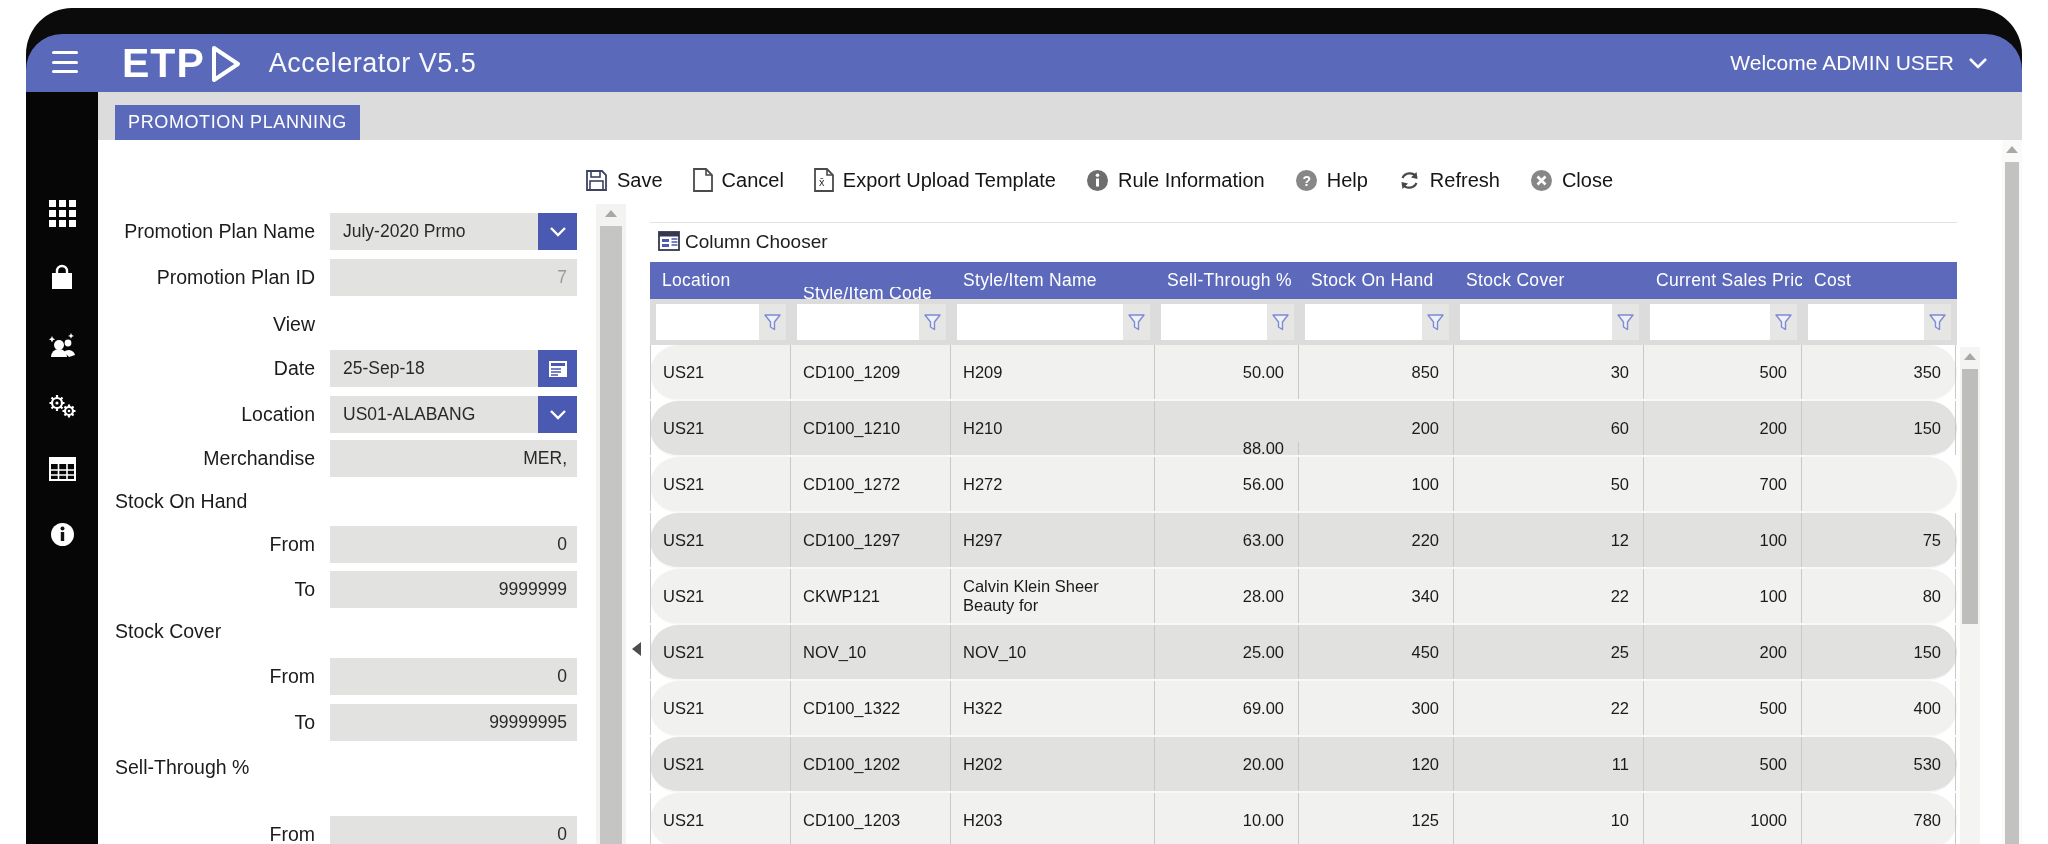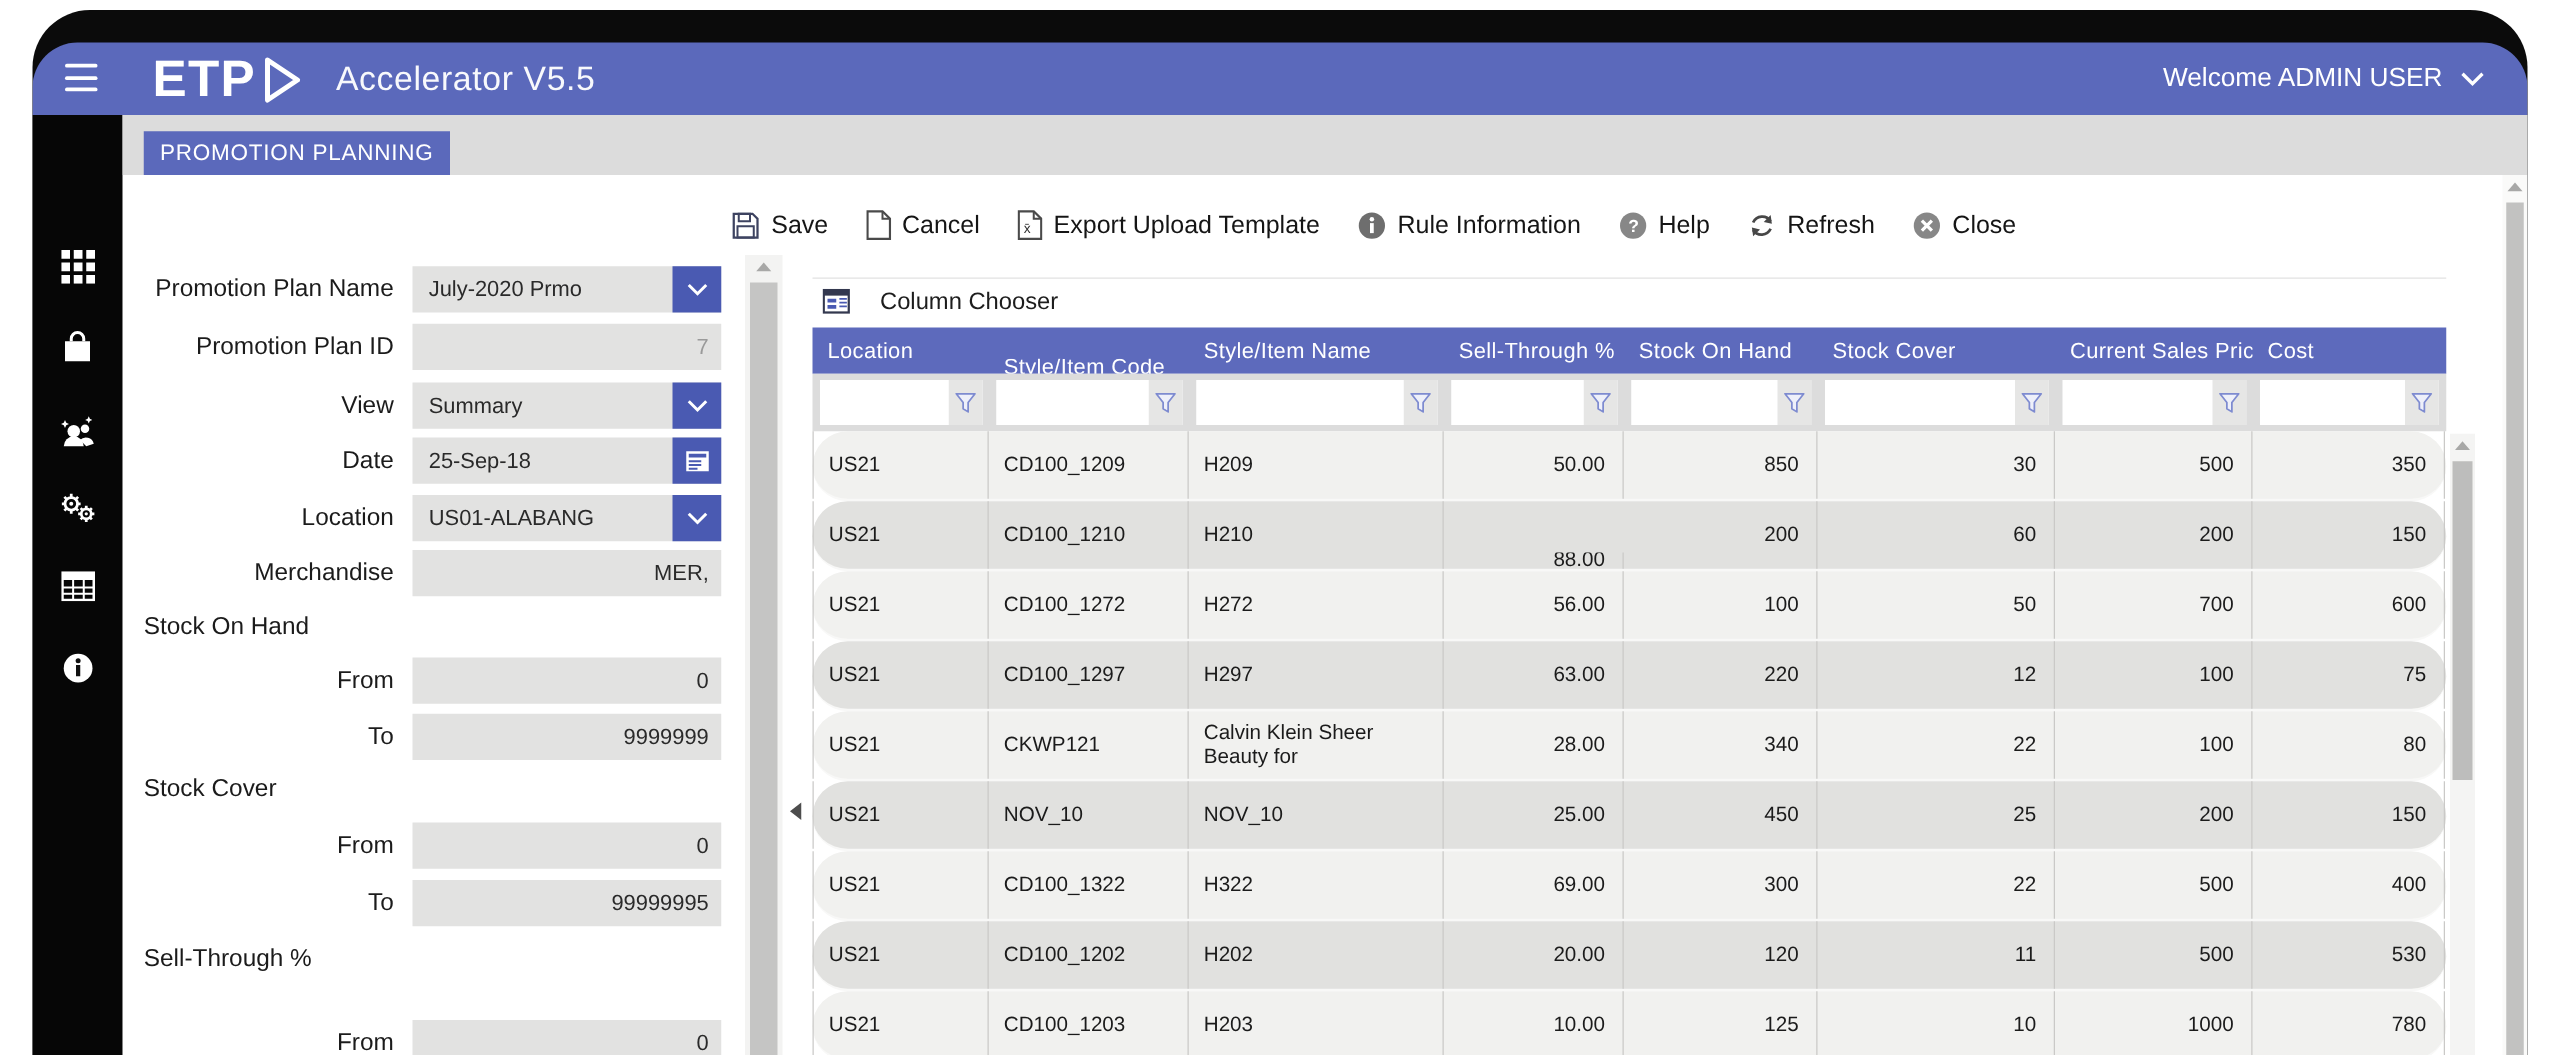--- a/index.html
+++ b/index.html
@@ -45,21 +45,21 @@
   .cbtn { width:39px; height:37px; background:#4a5ab2; display:flex; align-items:center;
     justify-content:center; cursor:pointer; flex:0 0 auto; }
   
   .fscroll { position:absolute; left:498px; top:112px; width:30px; bottom:0; background:#f3f3f2; }
   .fscroll .arr { height:18px; display:flex; align-items:center; justify-content:center; }
   .fscroll .thumb { position:absolute; left:4px; right:4px; top:22px; bottom:0; background:#c5c5c4; }
   .collapse { position:absolute; left:534px; top:550px; width:0; height:0; cursor:pointer;
     border-top:7px solid transparent; border-bottom:7px solid transparent; border-right:9px solid #4d4d4d; }
   
   .panel { position:absolute; left:552px; top:130px; width:1307px; bottom:0; }
-  .chooser { height:38px; display:flex; align-items:center; gap:22px; padding-left:8px;
+  .chooser { height:38px; display:flex; align-items:center; gap:3px; padding-left:8px;
     font-size:19px; color:#1d1d1d; border-top:1px solid #e2e2e2; margin-bottom:2px; cursor:pointer; }
   .thead { height:37px; background:#5d6abc; display:flex; }
   .thead .hc { display:flex; align-items:center; padding-left:12px; color:#fff; font-size:17.5px;
     font-weight:300; letter-spacing:.3px; white-space:nowrap; overflow:hidden; cursor:pointer; }
   .tfilter { height:46px; background:#dcdcdc; display:flex; }
   .tfilter .fc { padding:5px 5px 5px 6px; }
   .fbox { height:100%; background:#fff; display:flex; }
   .fbox input { flex:1; min-width:0; border:none; outline:none; font-size:16px; padding:0 6px;
     font-family:inherit; background:transparent; }
   .fbtn { width:27px; background:#e6e6e5; display:flex; align-items:center; justify-content:center; cursor:pointer; }
@@ -241,28 +241,20 @@
           </svg>
       </span>
     </div>
 
     <div class="flabel" style="top:167px">Promotion Plan ID</div>
     <div class="ffield num disabled" style="top:167px">
       <span>7</span>
     </div>
 
     <div class="flabel" style="top:214px">View</div>
-    <div class="ffield" style="top:214px">
-      <span class="val">Summary</span>
-      <span class="cbtn">
-        <svg width="18" height="11" viewBox="0 0 18 11">
-            <polyline points="2,2 9,9 16,2" fill="none" stroke="#fff" stroke-width="2.4"></polyline>
-          </svg>
-      </span>
-    </div>
 
     <div class="flabel" style="top:258px">Date</div>
     <div class="ffield" style="top:258px">
       <span class="val">25-Sep-18</span>
       <span class="cbtn">
         <svg width="20" height="18" viewBox="0 0 20 18">
           <rect x="1" y="1" width="18" height="16" fill="#fff"></rect>
           <rect x="3" y="3" width="14" height="3" fill="#4a5ab2"></rect>
           <path d="M3 9 h10 M3 12 h10 M3 15 h7" stroke="#4a5ab2" stroke-width="1.6"></path>
         </svg>
@@ -443,21 +435,20 @@
             <div class="tc num" style="width: 154px;">150</div>
           </div>
           <div class="trow odd">
             <div class="tc txt" style="width: 141px;">US21</div>
             <div class="tc txt" style="width: 160px;">CD100_1272</div>
             <div class="tc txt" style="width: 204px;">H272</div>
             <div class="tc num" style="width: 144px;">56.00</div>
             <div class="tc num" style="width: 155px;">100</div>
             <div class="tc num" style="width: 190px;">50</div>
             <div class="tc num" style="width: 158px;">700</div>
-            <div class="tc num" style="width: 154px;">600</div>
           </div>
           <div class="trow even">
             <div class="tc txt" style="width: 141px;">US21</div>
             <div class="tc txt" style="width: 160px;">CD100_1297</div>
             <div class="tc txt" style="width: 204px;">H297</div>
             <div class="tc num" style="width: 144px;">63.00</div>
             <div class="tc num" style="width: 155px;">220</div>
             <div class="tc num" style="width: 190px;">12</div>
             <div class="tc num" style="width: 158px;">100</div>
             <div class="tc num" style="width: 154px;">75</div>

